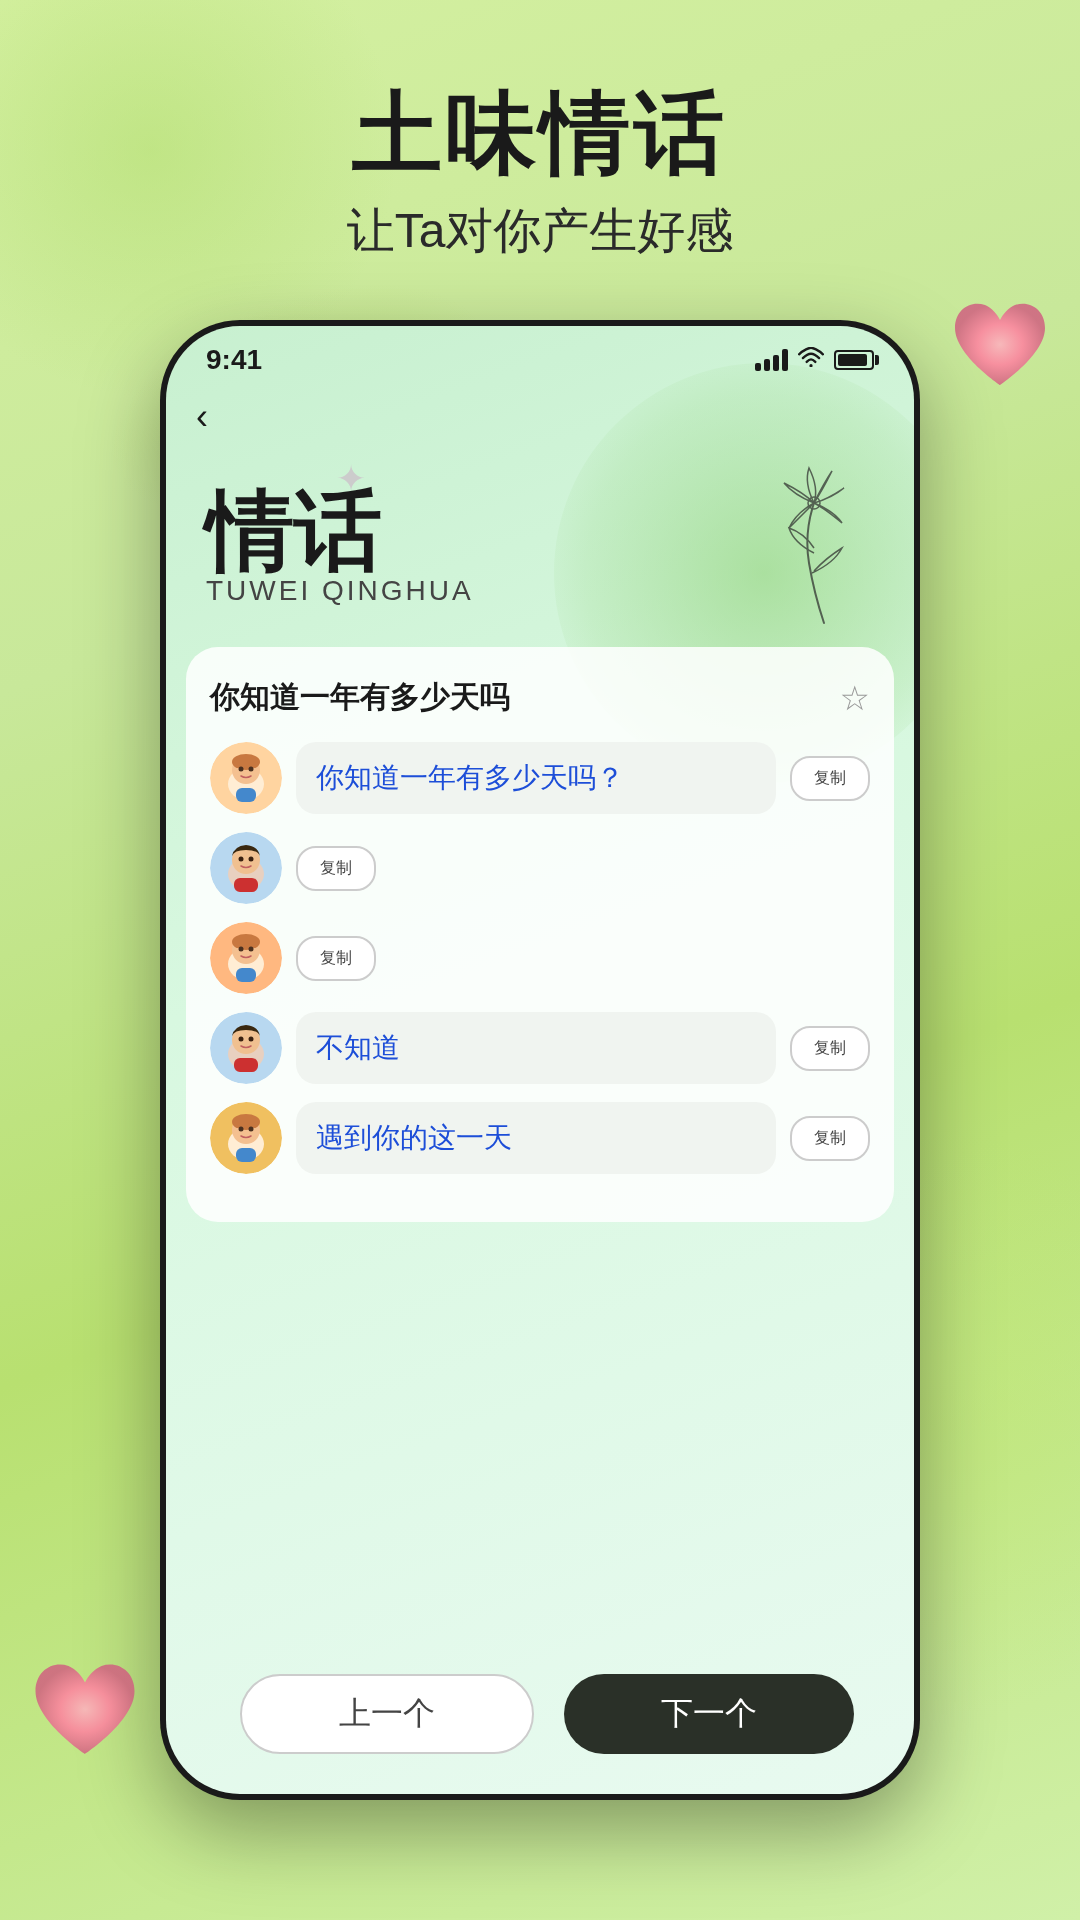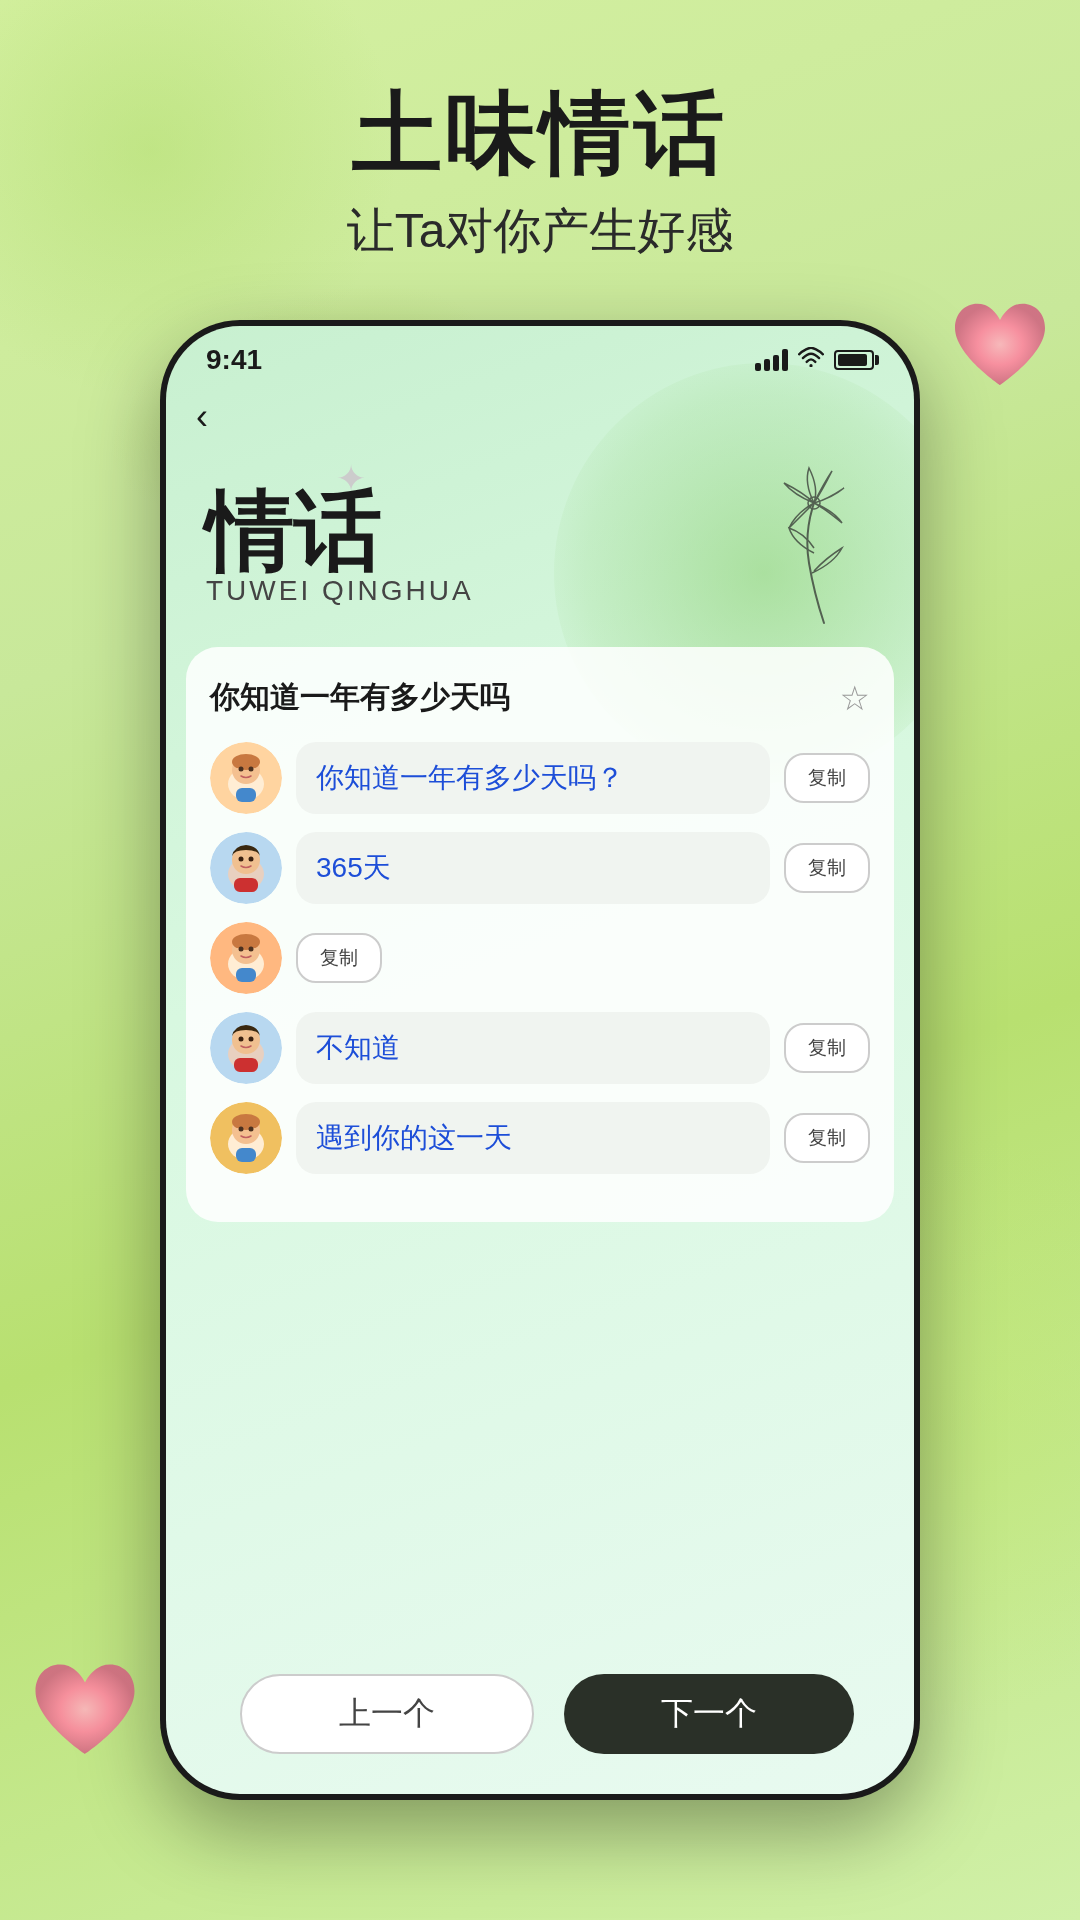--- a/index.html
+++ b/index.html
@@ -290,21 +290,21 @@
       color: #1d4ed8;
       line-height: 1.4;
     }
 
     .copy-btn {
       flex-shrink: 0;
       border: 2px solid #ccc;
       background: white;
       border-radius: 20px;
       padding: 10px 22px;
-      font-size: 19px;
+      font-size: 16px;
       color: #444;
       cursor: pointer;
       white-space: nowrap;
     }
 
     
     .bottom-buttons {
       position: absolute;
       bottom: 40px;
       left: 14px;
@@ -471,21 +471,20 @@
         <circle cx="36" cy="28" r="14" fill="#f0c090"></circle>
         <path d="M22 24 Q24 14 36 13 Q48 14 50 24 Q48 18 36 18 Q24 18 22 24Z" fill="#3a2810"></path>
         <ellipse cx="28" cy="30" rx="3" ry="4" fill="#f0c090"></ellipse>
         <ellipse cx="44" cy="30" rx="3" ry="4" fill="#f0c090"></ellipse>
         <circle cx="31" cy="27" r="2.5" fill="#3a2010"></circle>
         <circle cx="41" cy="27" r="2.5" fill="#3a2010"></circle>
         <path d="M31 34 Q36 37 41 34" stroke="#c06060" stroke-width="1.5" fill="none" stroke-linecap="round"></path>
         <rect x="24" y="46" width="24" height="14" rx="6" fill="#cc3030"></rect>
       </svg>
             </div>
-            <div class="chat-bubble">365天</div>
             <button class="copy-btn">复制</button>
           </div>
           <div class="chat-row">
             <div class="avatar">
               <svg width="72" height="72" viewBox="0 0 72 72">
         <circle cx="36" cy="36" r="36" fill="#ffb880"></circle>
         <ellipse cx="36" cy="42" rx="18" ry="16" fill="#ffedd4"></ellipse>
         <circle cx="36" cy="28" r="14" fill="#f4c090"></circle>
         <ellipse cx="36" cy="20" rx="14" ry="8" fill="#c87840"></ellipse>
         <ellipse cx="28" cy="30" rx="3" ry="4" fill="#f4c090"></ellipse>

